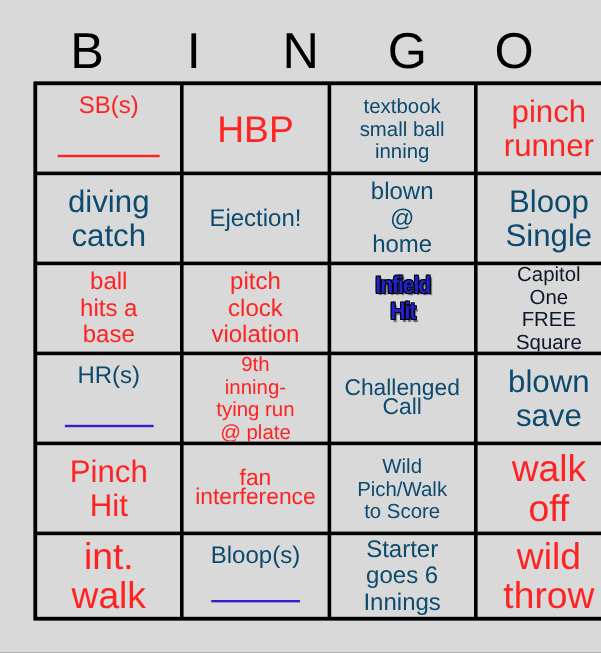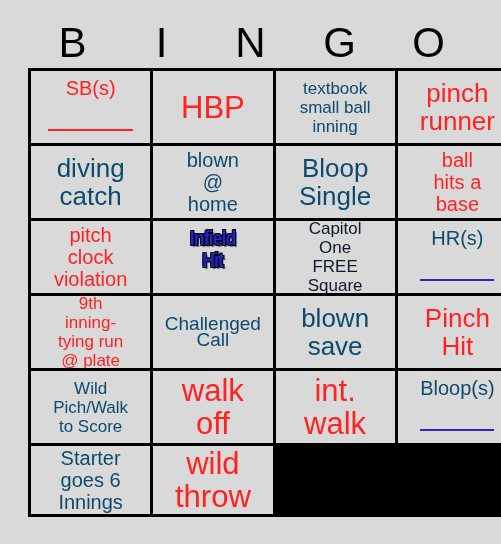--- a/index.html
+++ b/index.html
@@ -132,20 +132,23 @@
       </div>
       <div class="cell align-center">
         <span class="cell-text red sz-lg">pinch
 runner</span>
       </div>
       <div class="cell align-center">
         <span class="cell-text blue sz-lg">diving
 catch</span>
       </div>
       <div class="cell align-center">
+        <span class="cell-text blue sz-md">Ejection!</span>
+      </div>
+      <div class="cell align-center">
         <span class="cell-text blue sz-md">blown
 @
 home</span>
       </div>
       <div class="cell align-center">
         <span class="cell-text blue sz-lg">Bloop
 Single</span>
       </div>
       <div class="cell align-center">
         <span class="cell-text red sz-md">ball
@@ -183,20 +186,24 @@
       </div>
       <div class="cell align-center">
         <span class="cell-text blue sz-lg">blown
 save</span>
       </div>
       <div class="cell align-center">
         <span class="cell-text red sz-lg">Pinch
 Hit</span>
       </div>
       <div class="cell align-center">
+        <span class="cell-text red sz-xs">fan
+interference</span>
+      </div>
+      <div class="cell align-center">
         <span class="cell-text blue sz-sm">Wild
 Pich/Walk
 to Score</span>
       </div>
       <div class="cell align-center">
         <span class="cell-text red sz-xl">walk
 off</span>
       </div>
       <div class="cell align-center">
         <span class="cell-text red sz-xl">int.

